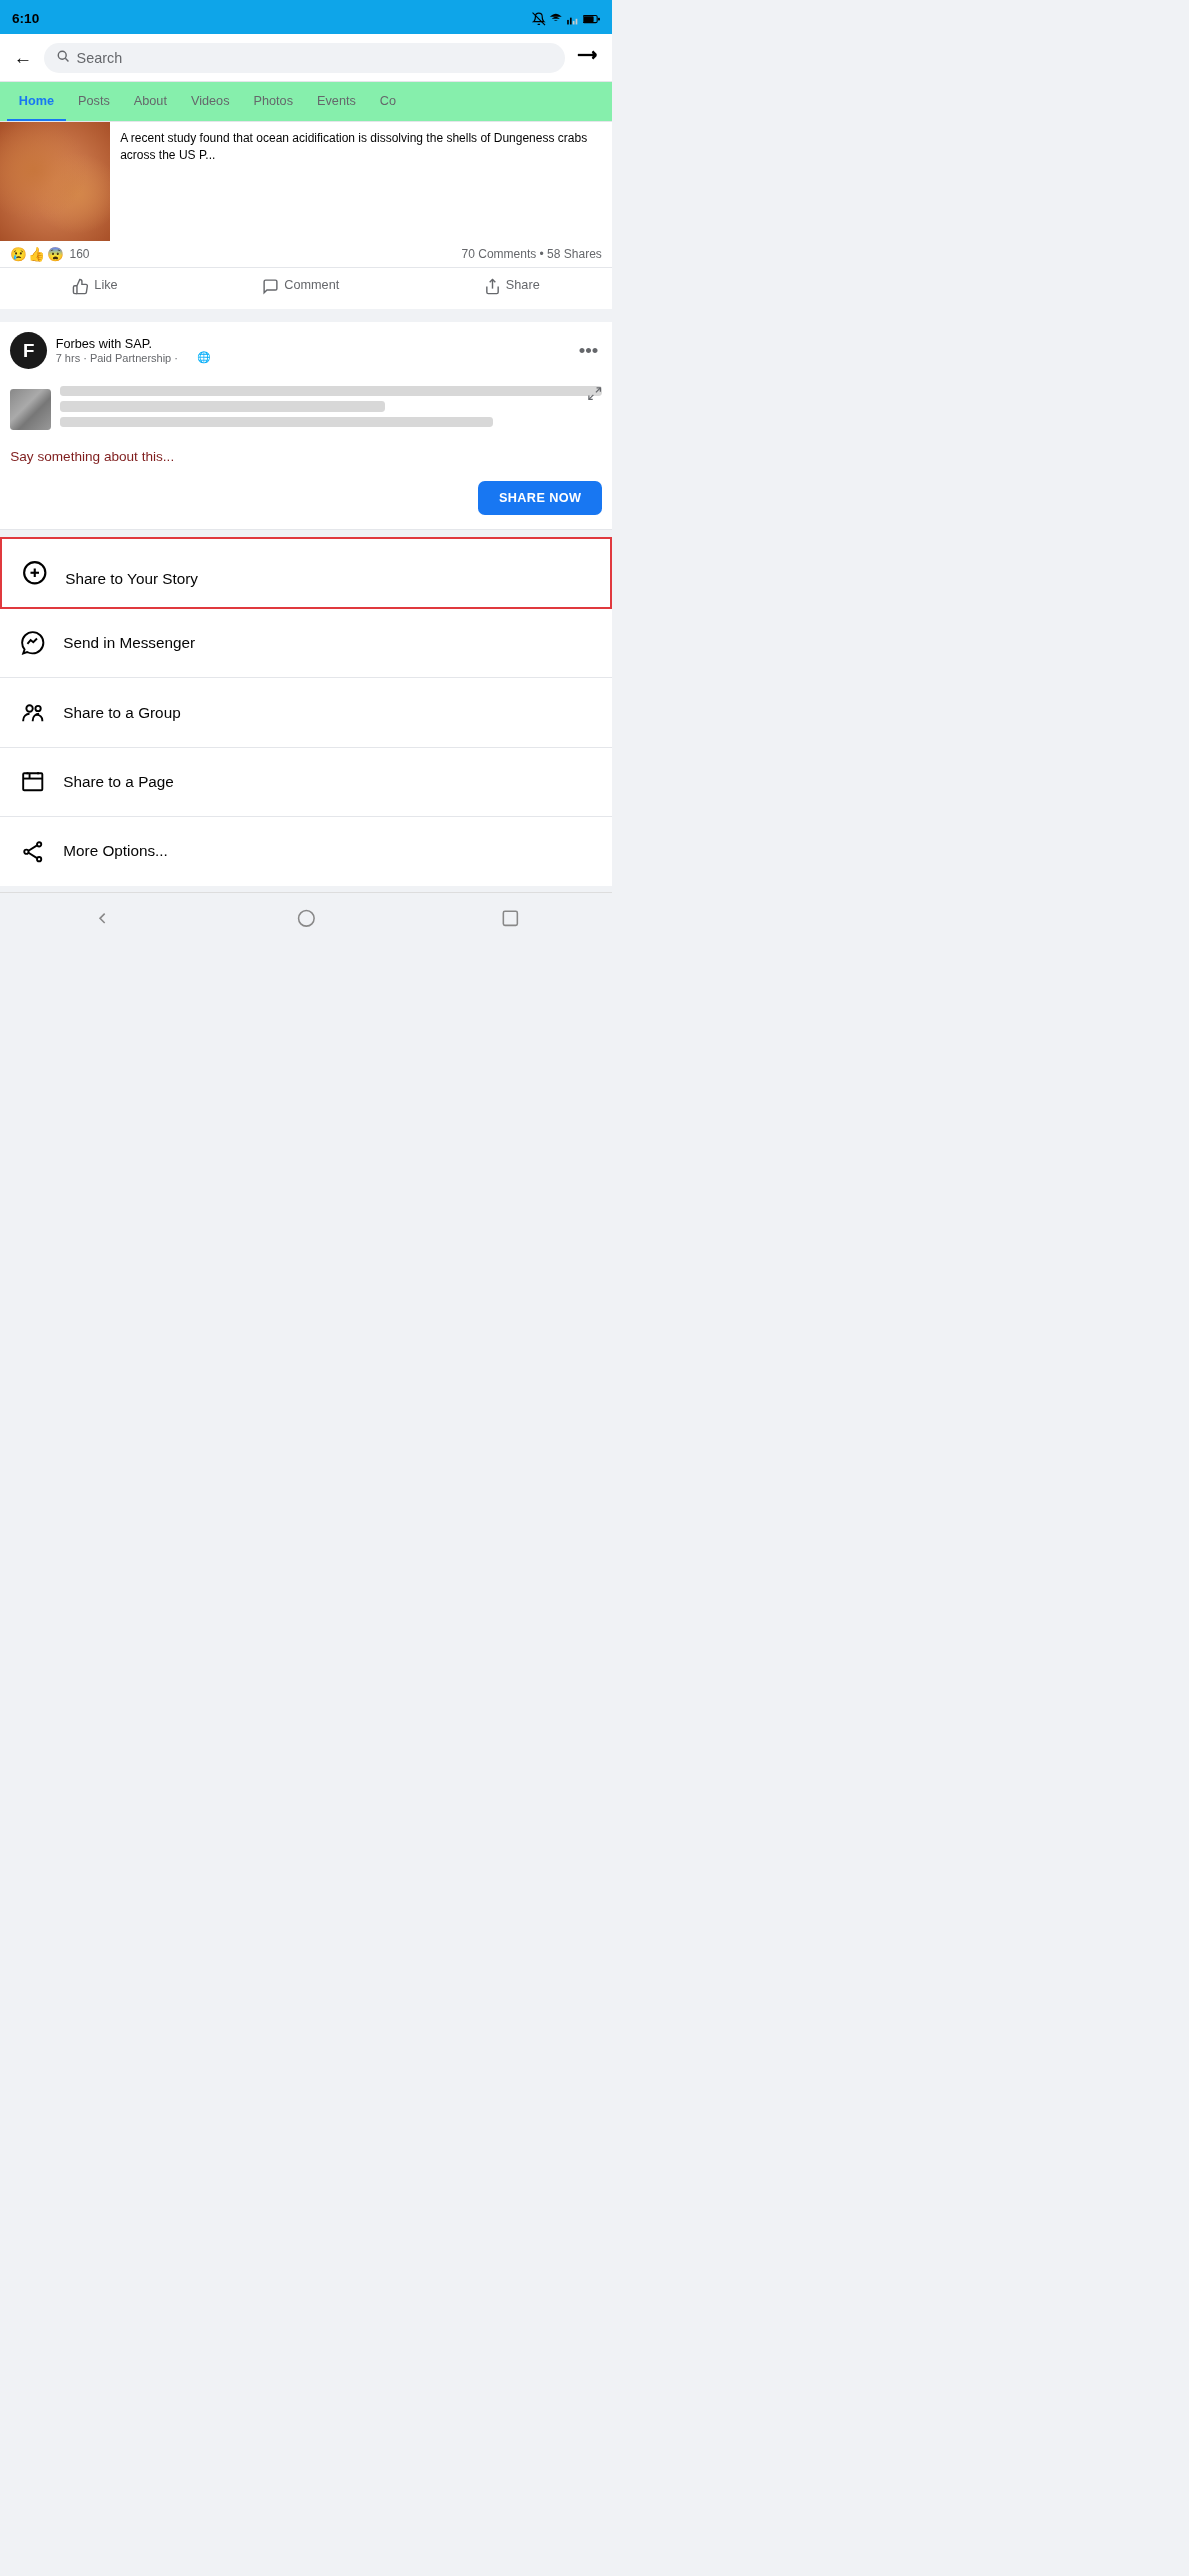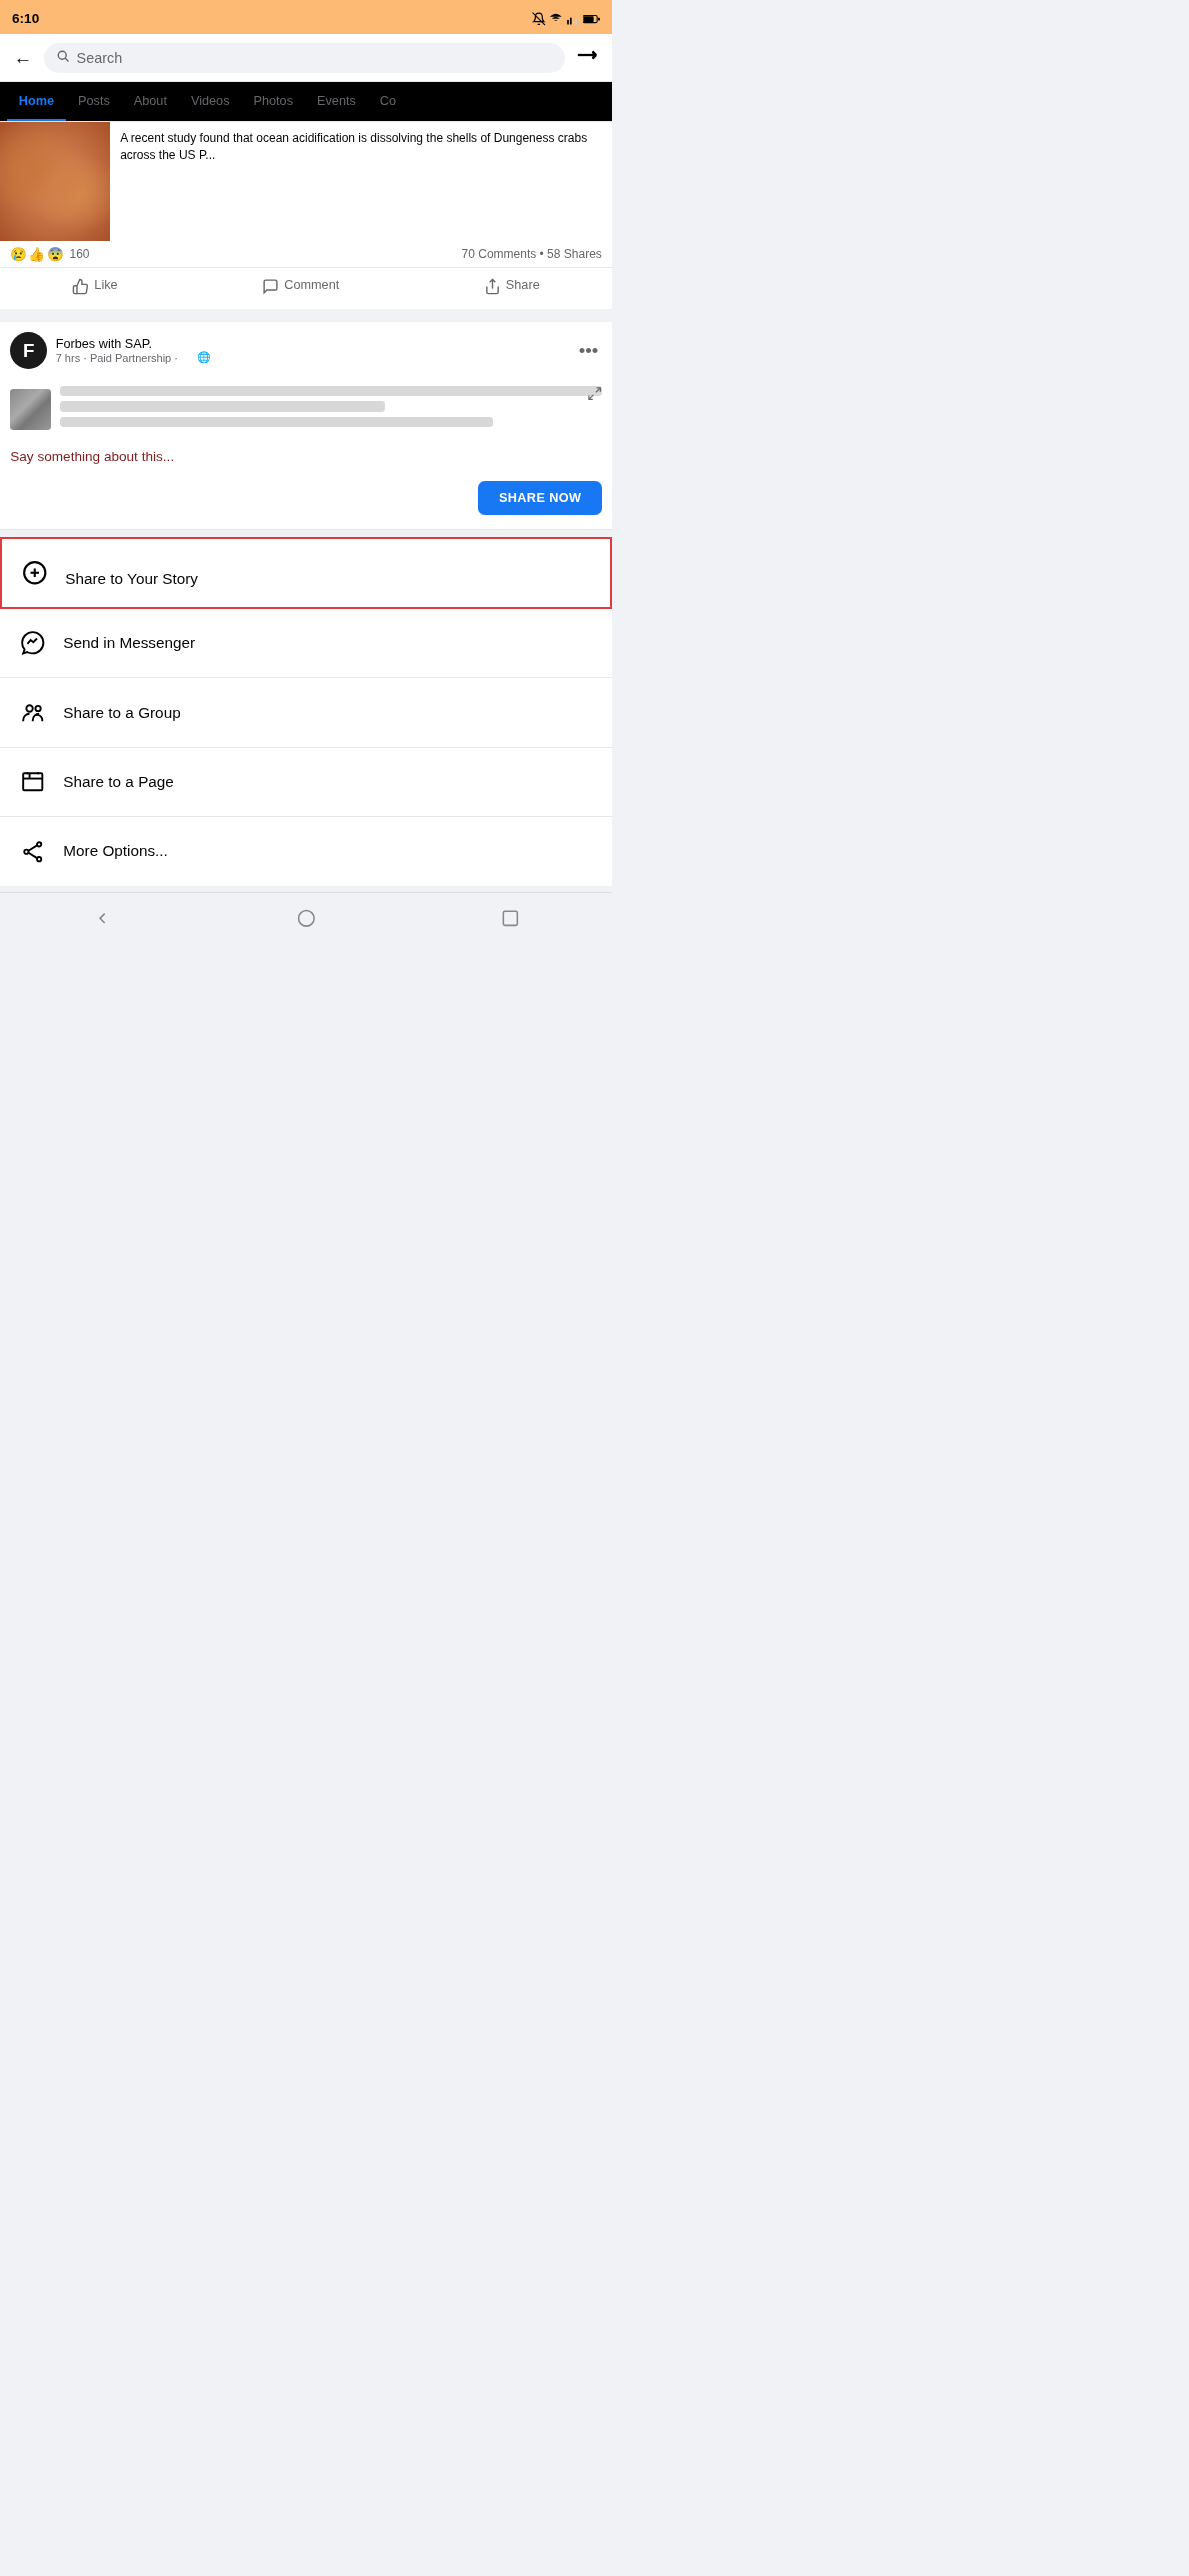--- a/index.html
+++ b/index.html
@@ -7,21 +7,21 @@
     body {
       font-family: -apple-system, BlinkMacSystemFont, 'Helvetica Neue', Arial, sans-serif;
       background: #f0f2f5;
       width: 612px;
       min-height: 1288px;
       overflow-x: hidden;
     }
 
     
     .status-bar {
-      background: #fdba74;
+      background: #0ea5e9;
       display: flex;
       justify-content: space-between;
       align-items: center;
       padding: 6.8px 12px 3.4px 12px;
       height: 34px;
     }
     .status-time {
       font-size: 13.6px;
       font-weight: 600;
       color: #000;
@@ -68,21 +68,21 @@
     }
     .share-btn {
       font-size: 18.7px;
       color: #000;
       cursor: pointer;
       padding: 3.4px;
     }
 
     
     .tab-bar {
-      background: #000000;
+      background: #86efac;
       display: flex;
       align-items: center;
       padding: 0 6.8px;
       border-bottom: 0.8px solid #e4e6ea;
       overflow-x: auto;
       scrollbar-width: none;
     }
     .tab-bar::-webkit-scrollbar { display: none; }
     .tab-item {
       padding: 12px 12px 10.2px;

